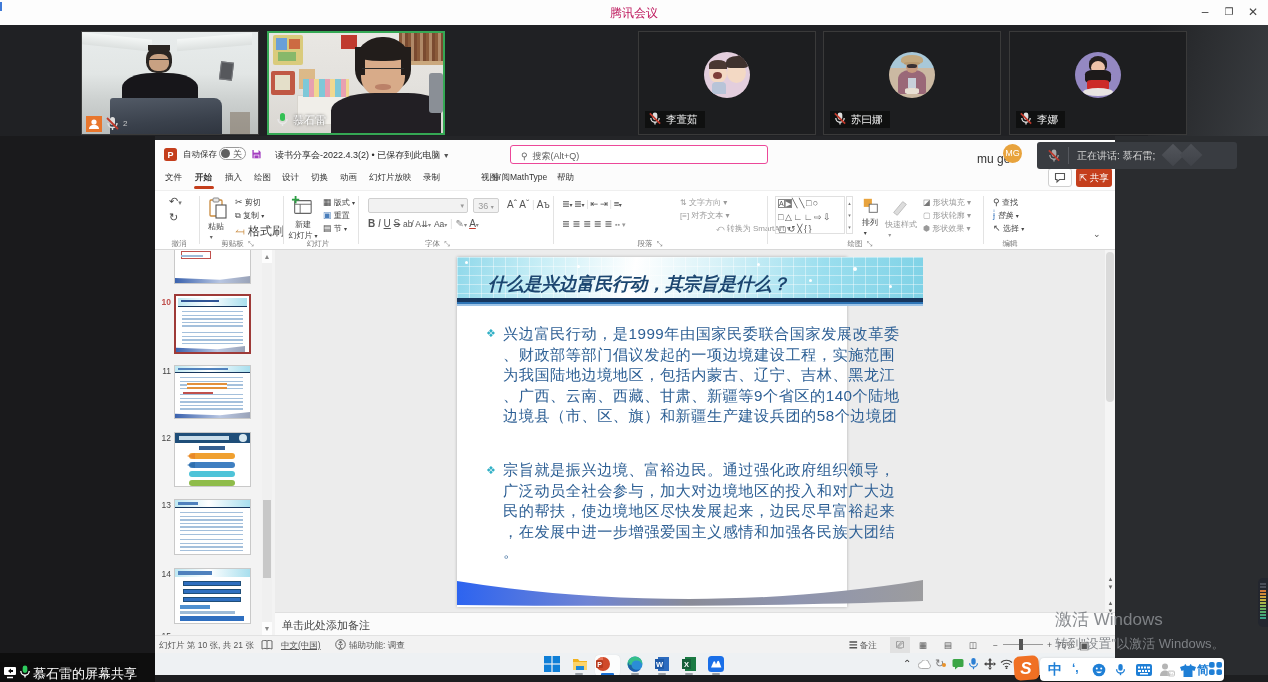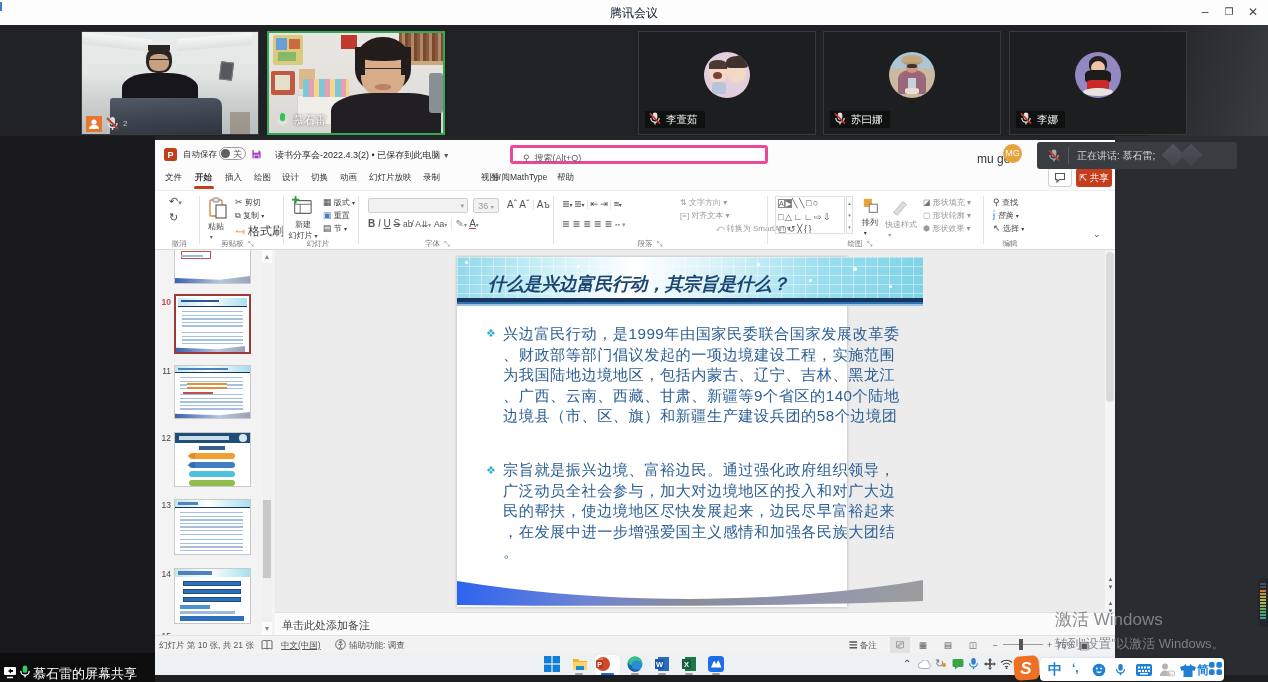--- a/index.html
+++ b/index.html
@@ -1,20 +1,20 @@
 <!DOCTYPE html>
 <html><head><meta charset="utf-8">
 <style>
 *{margin:0;padding:0;box-sizing:border-box;}
 html,body{width:1268px;height:682px;overflow:hidden;background:#1b1c1e;font-family:"Liberation Sans",sans-serif;}
 .abs{position:absolute;}
 #stage{position:relative;width:1268px;height:682px;}
 
 #titlebar{left:0;top:0;width:1268px;height:25px;background:#fdfdfd;}
-#titlebar .t{position:absolute;left:0;right:0;top:5px;text-align:center;font-size:12px;color:#0f172a;}
+#titlebar .t{position:absolute;left:0;right:0;top:5px;text-align:center;font-size:12px;color:#be185d;}
 .winbtn{position:absolute;top:0;width:14px;height:14px;color:#444;font-size:12px;line-height:14px;text-align:center;top:5px;}
 
 #strip{left:0;top:25px;width:1268px;height:111px;background:#202124;}
 #strip .grad{position:absolute;right:0;top:0;width:120px;height:111px;background:linear-gradient(105deg,#202124 0%,#2b2d30 40%,#3a3d41 100%);}
 .thumb{position:absolute;top:6px;height:104px;width:178px;background:#1d1e20;border:1px solid #3a3a3a;}
 .vlabel{position:absolute;left:6px;bottom:6px;height:17px;background:rgba(12,12,12,.8);color:#eee;font-size:10.5px;line-height:17px;padding:0 7px 0 21px;white-space:nowrap;}
 .micmut{position:absolute;left:9px;bottom:7px;width:14px;height:16px;}
 .avatar{position:absolute;left:50%;top:43px;transform:translate(-50%,-50%);border-radius:50%;width:46px;height:46px;overflow:hidden;}
 
 #mainL{left:0;top:136px;width:155px;height:546px;background:#1a1a1c;}
@@ -184,21 +184,21 @@
         <div style="position:absolute;left:1px;top:1px;width:9px;height:9px;border-radius:50%;background:#5f5f5f;"></div>
         <span style="position:absolute;right:3px;top:0px;font-size:9px;color:#555;">关</span>
       </div>
  <div class="abs" style="left:96px;top:8px;width:11px;height:12px;"><svg width="11" height="12" viewBox="0 0 16 16">
           <path d="M2 2h9l3 3v9H2z" fill="#a33ec0"></path>
           <rect x="4" y="2" width="7" height="4" fill="#fff"></rect>
           <rect x="4" y="9" width="8" height="5" fill="#fff"></rect>
           <rect x="5" y="10" width="6" height="4" fill="#a33ec0"></rect>
         </svg></div>
  <span class="abs" style="left:120px;top:9px;color:#2b2b2b;font-size:9px;">读书分享会-2022.4.3(2) • 已保存到此电脑 <span style="font-size:7px;color:#555;">▼</span></span>
- <div class="abs" style="left:355px;top:5px;width:258px;height:19px;background:#fff;border:3px solid #ec4899;border-radius:3px;">
+ <div class="abs" style="left:355px;top:5px;width:258px;height:19px;background:#fff;border:1px solid #ec4899;border-radius:3px;">
         <span style="position:absolute;left:10px;top:4px;color:#5f5f5f;font-size:9px;">⚲&nbsp; 搜索(Alt+Q)</span>
       </div>
  <span class="abs" style="left:822px;top:12px;color:#333;font-size:12px;">mu ge</span>
  <div class="abs" style="left:848px;top:4px;width:19px;height:19px;border-radius:50%;background:#e8a33d;color:#fff;font-size:9px;text-align:center;line-height:19px;">MG</div>
 </div>
 <div class="abs" id="menubar">
  <span class="mitem" style="left:10px;">文件</span>
  <span class="mitem" style="left:40px;font-weight:bold;color:#333;">开始</span>
  <div class="abs" style="left:39px;top:18px;width:20px;height:2.5px;background:#c43e1c;border-radius:2px;"></div>
  <span class="mitem" style="left:70px;">插入</span>

